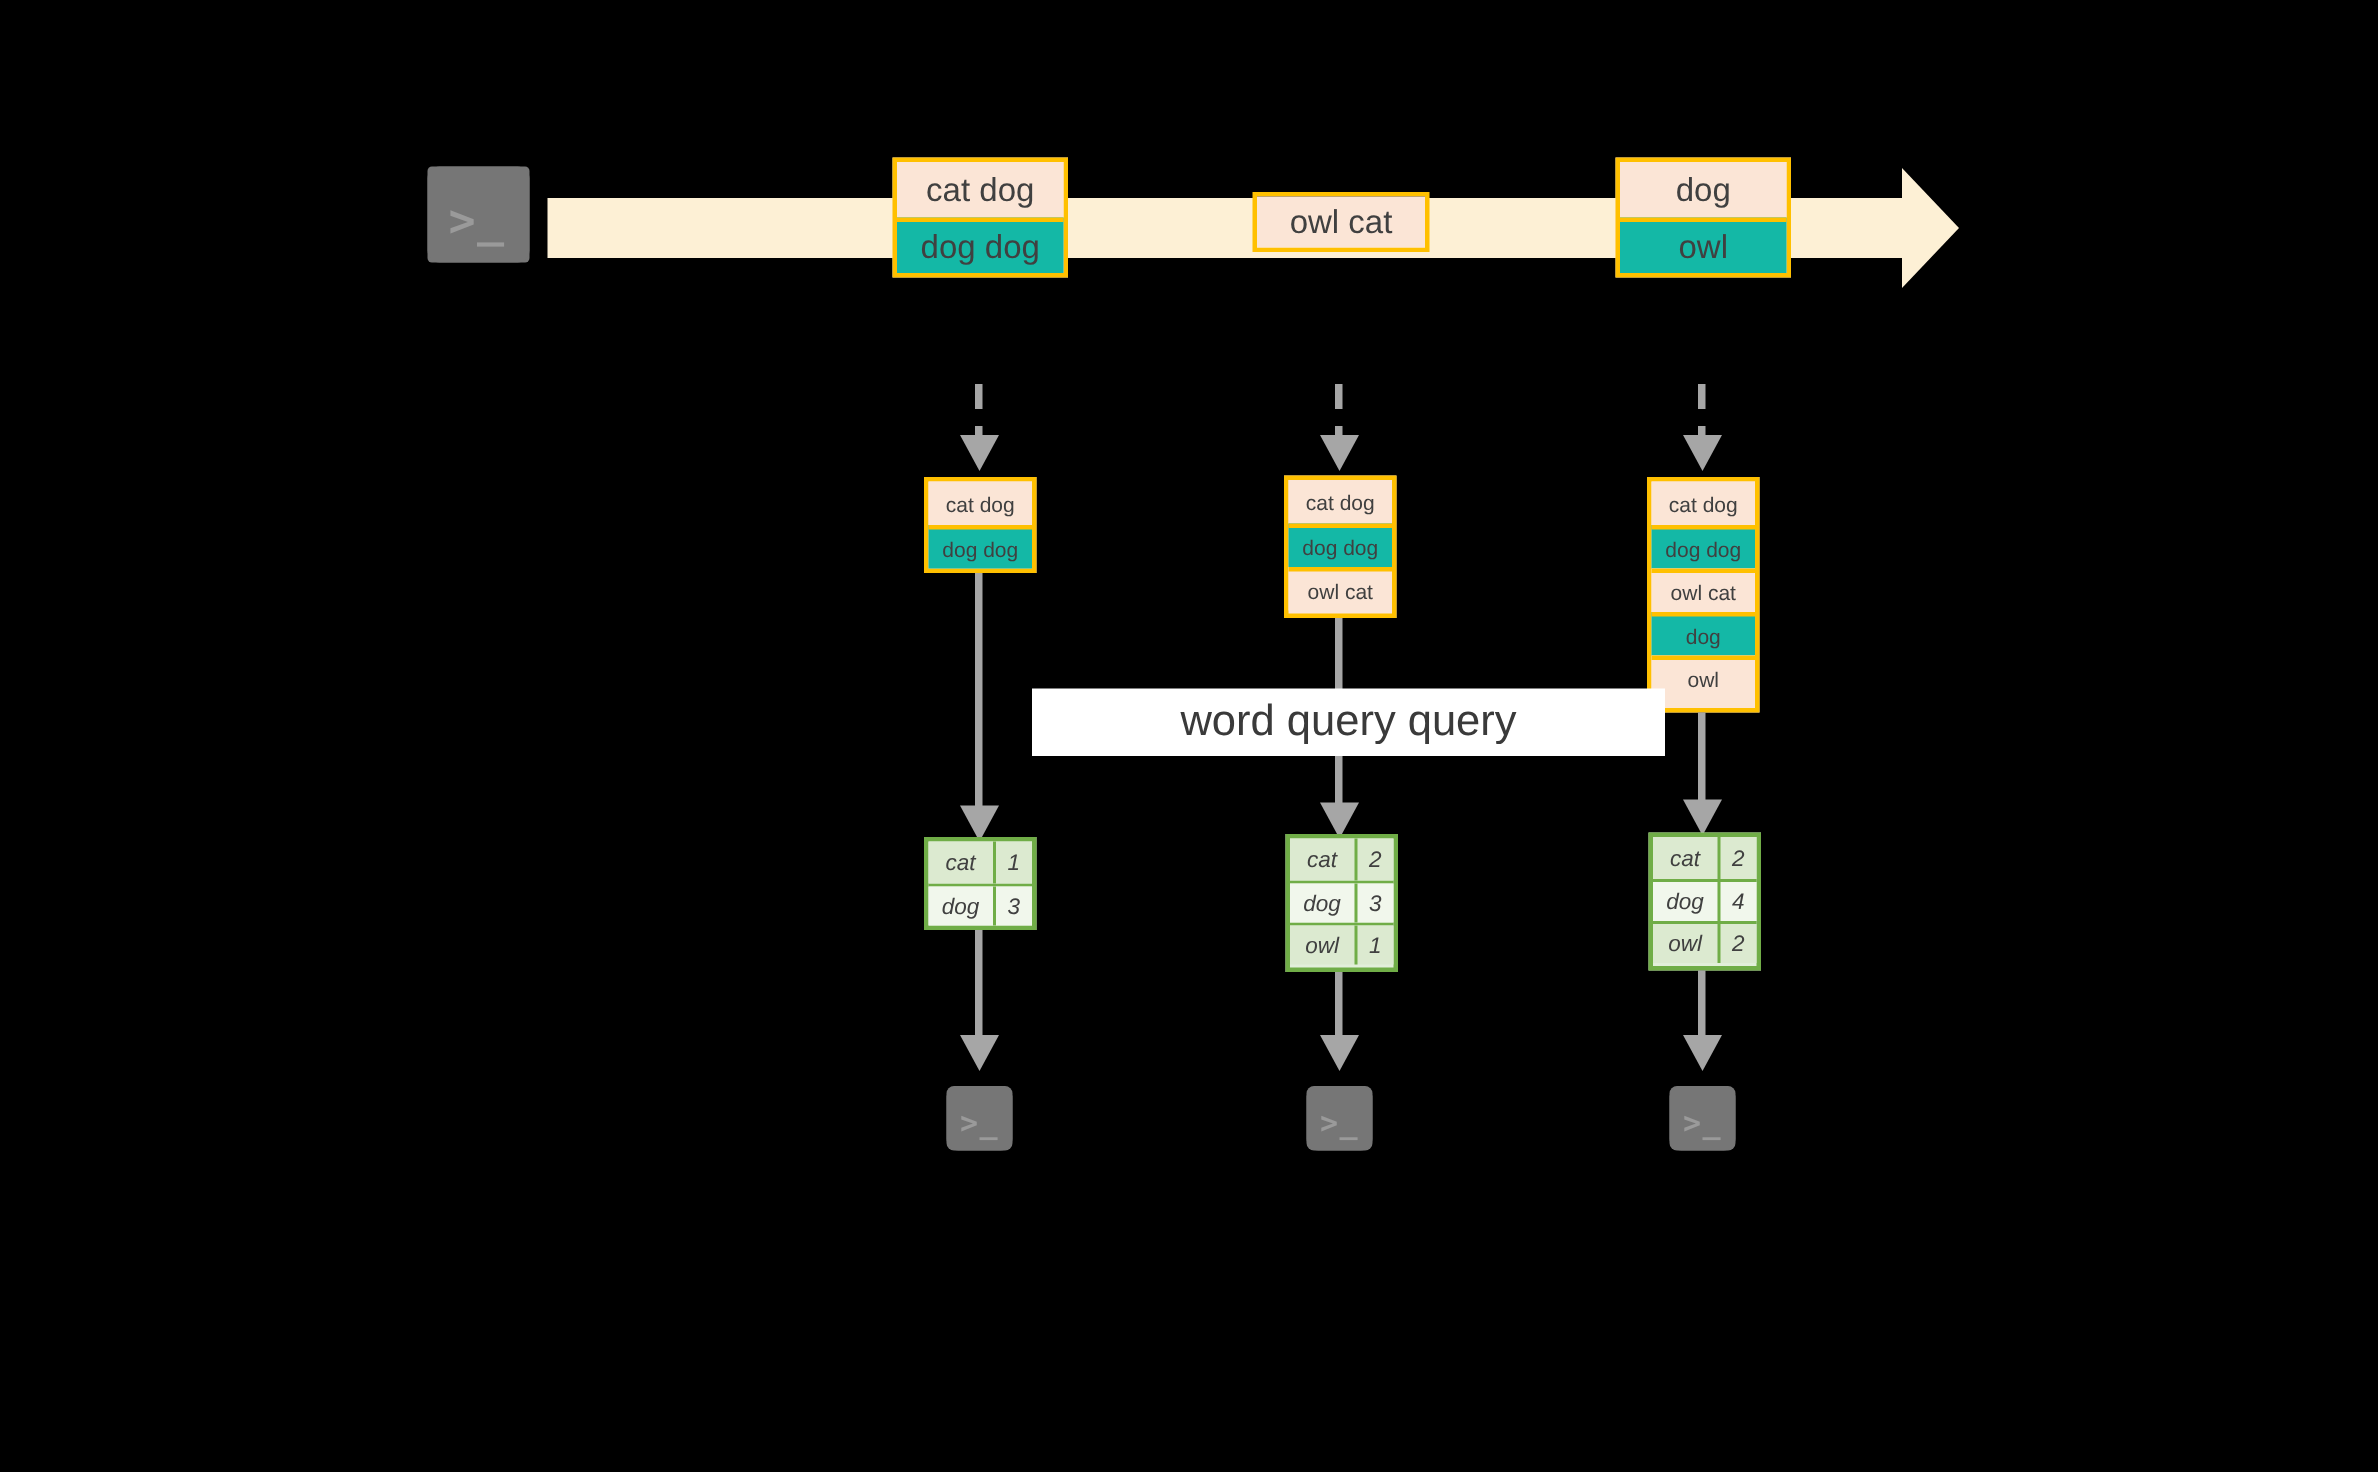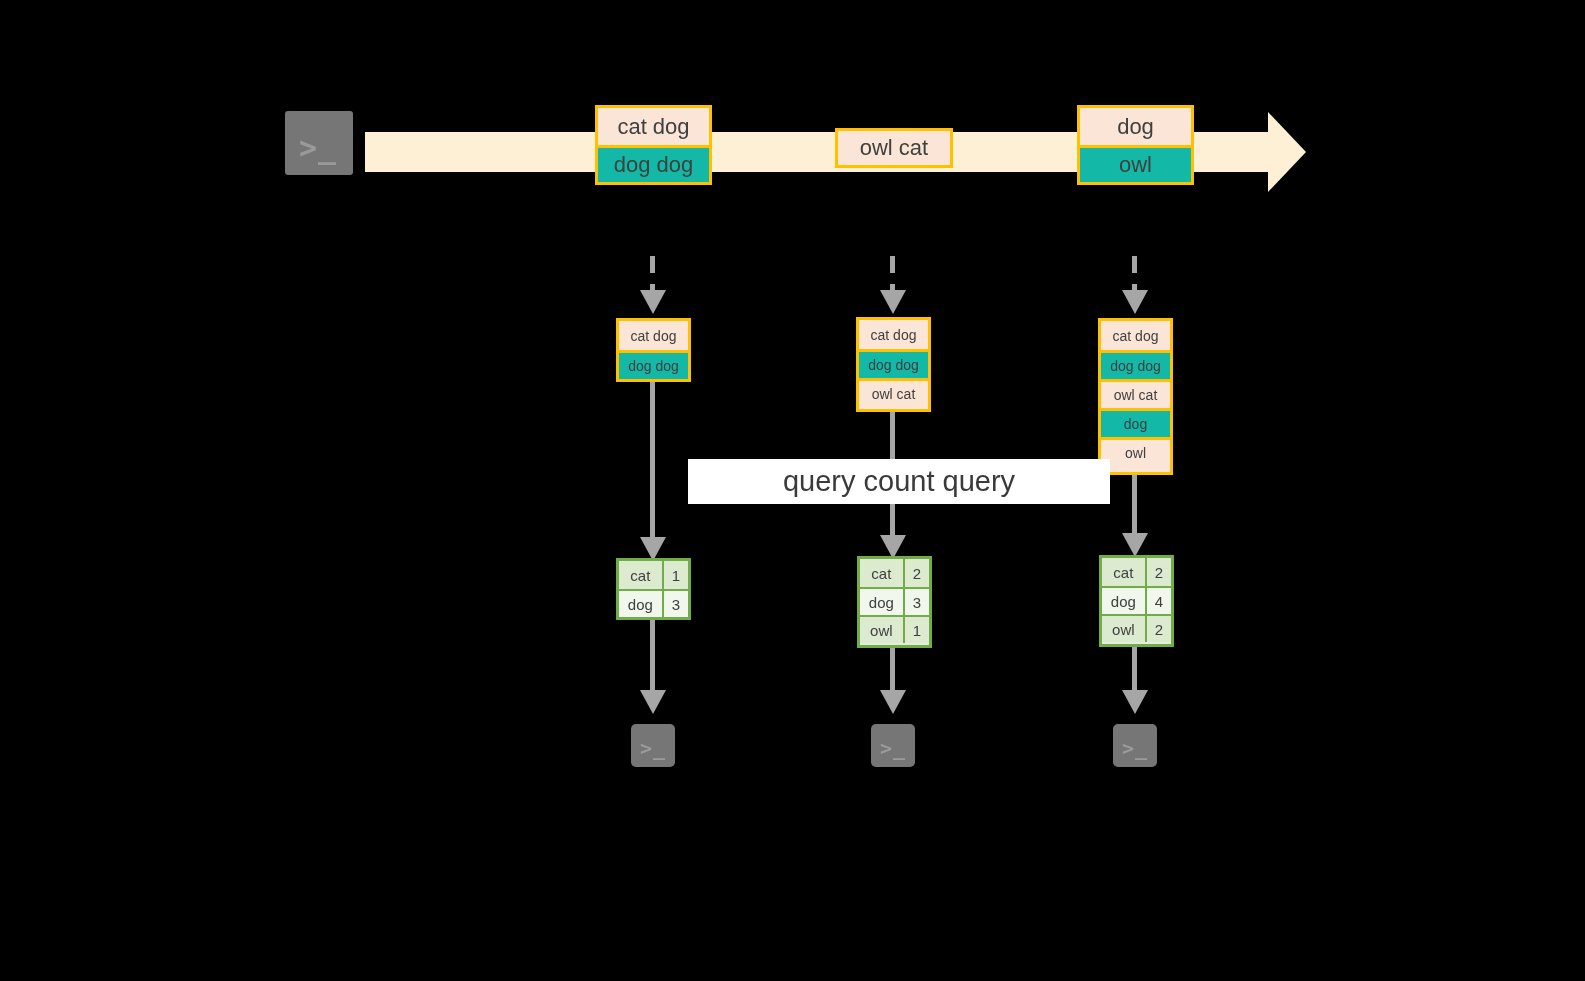--- a/index.html
+++ b/index.html
@@ -84,20 +84,21 @@
   .recbox .cell.peach { background: #fbe5d6; }
   .recbox .cell.cream { background: #14b8a6; }
   .recbox .cell + .cell { border-top: 3px solid #ffc000; }
 
   
   .tbl {
     position: absolute;
     box-sizing: border-box;
     border: 3px solid #70ad47;
     background: #e2efda;
+    font-style: italic;
   }
   .tbl .row {
     display: flex;
     box-sizing: border-box;
   }
   .tbl .row + .row { border-top: 2px solid #70ad47; }
   .tbl .cellw, .tbl .cellc {
     box-sizing: border-box;
     display: flex;
     align-items: center;
@@ -267,16 +268,16 @@
   <div class="vline" style="left:1132px; top:647px; height:51px;"></div>
   <div class="vhead" style="left:1122px; top:690px;"></div>
 
   <div class="terminal" style="left:1106px; top:717px; width:58px; height:57px; border-width:7px;">
     <div class="hatch" style="left:-7px; top:-7px; right:-7px; bottom:-7px;"></div>
     <div class="inner"></div>
     <div class="prompt" style="left:9px; top:14px; font-size:20px;">&gt;_</div>
   </div>
 
   <div class="query-label" style="left:688px; top:459px; width:422px; height:45px; font-size:29px;">
-    <span>query count query</span>
+    <span>word query query</span>
   </div>
 
 </div>
 
 </body></html>

